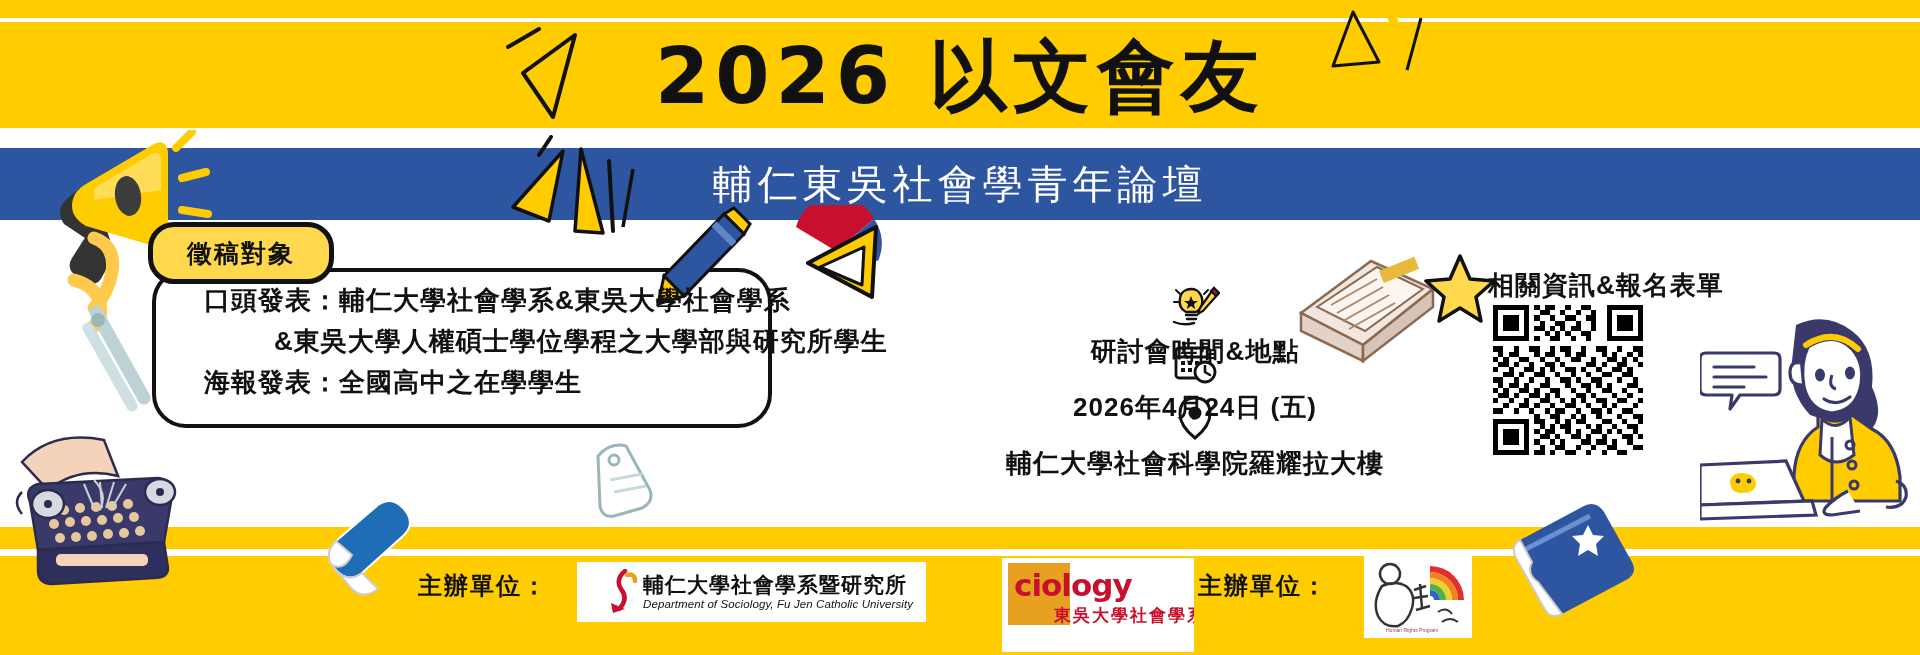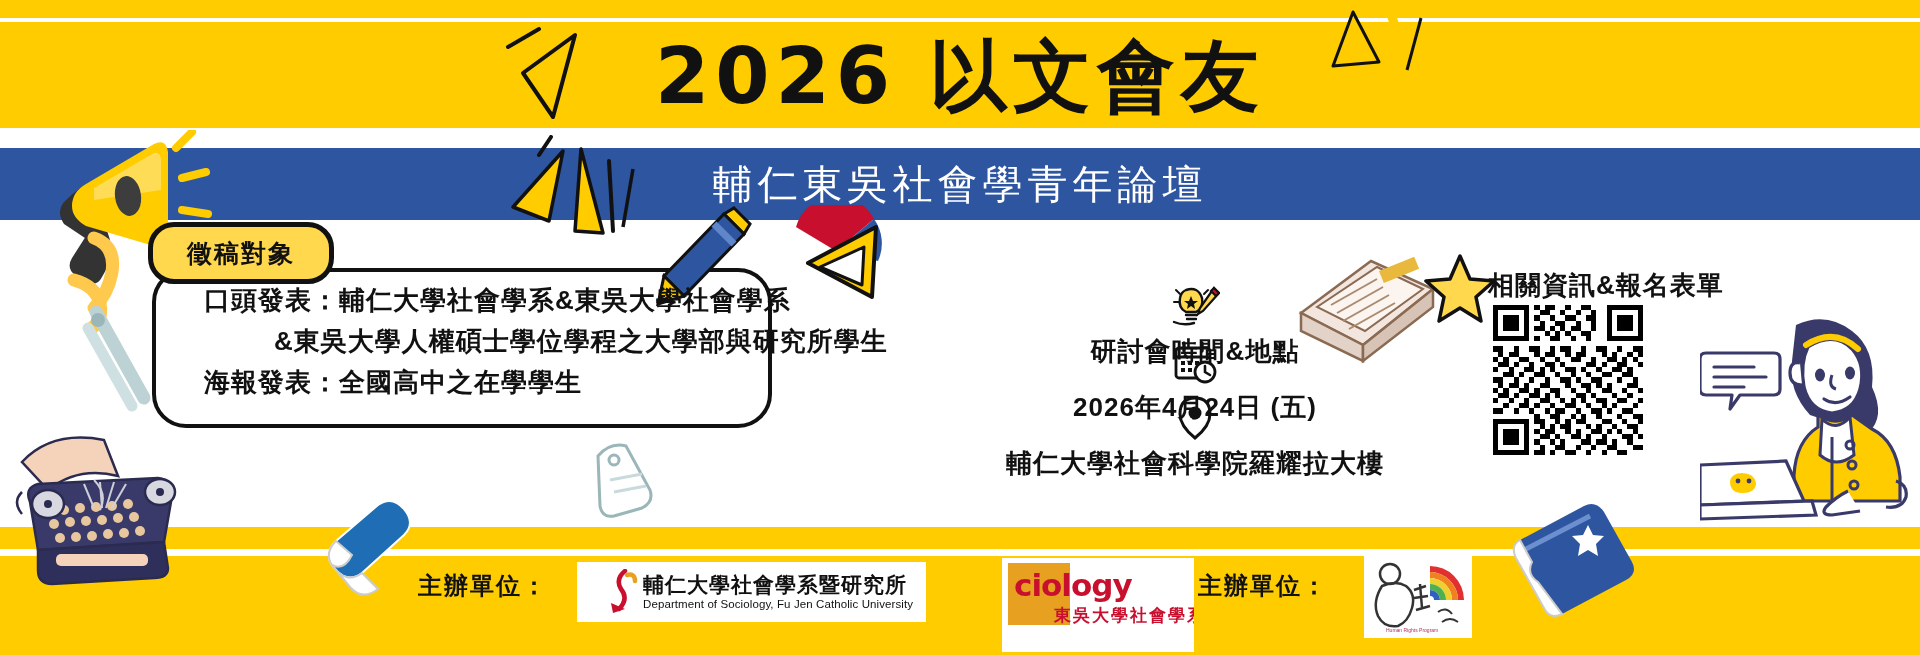--- a/index.html
+++ b/index.html
@@ -74,21 +74,21 @@
   .ft-host{left:418px;top:570px;}
   .ft-co{left:1198px;top:570px;}
 
   .logo-fj{
     position:absolute;left:577px;top:562px;width:325px;height:60px;background:#fff;
     display:flex;align-items:center;z-index:6;overflow:hidden;padding-left:24px;
   }
   .logo-fj .mark{width:42px;height:52px;flex:0 0 42px;display:flex;align-items:center;justify-content:center;}
   .logo-fj .txt{display:flex;flex-direction:column;justify-content:center;}
   .logo-fj .cn{font-size:21px;font-weight:bold;color:#111;letter-spacing:1px;line-height:25px;white-space:nowrap;}
-  .logo-fj .en{font-size:11.5px;color:#111;letter-spacing:0.1px;line-height:15px;white-space:nowrap;}
+  .logo-fj .en{font-size:11.5px;color:#111;letter-spacing:0.1px;line-height:15px;white-space:nowrap;font-style:italic;}
 
   .logo-scu{
     position:absolute;left:1002px;top:558px;width:192px;height:94px;background:#fff;z-index:6;
     overflow:hidden;
   }
   .logo-scu .orange{position:absolute;left:6px;top:5px;width:62px;height:62px;background:#E8A020;}
   .logo-scu .word{
     position:absolute;left:12px;top:10px;width:178px;font-size:31px;font-weight:bold;
     color:#C8102E;letter-spacing:-1px;line-height:34px;font-family:"DejaVu Sans",sans-serif;
   }

